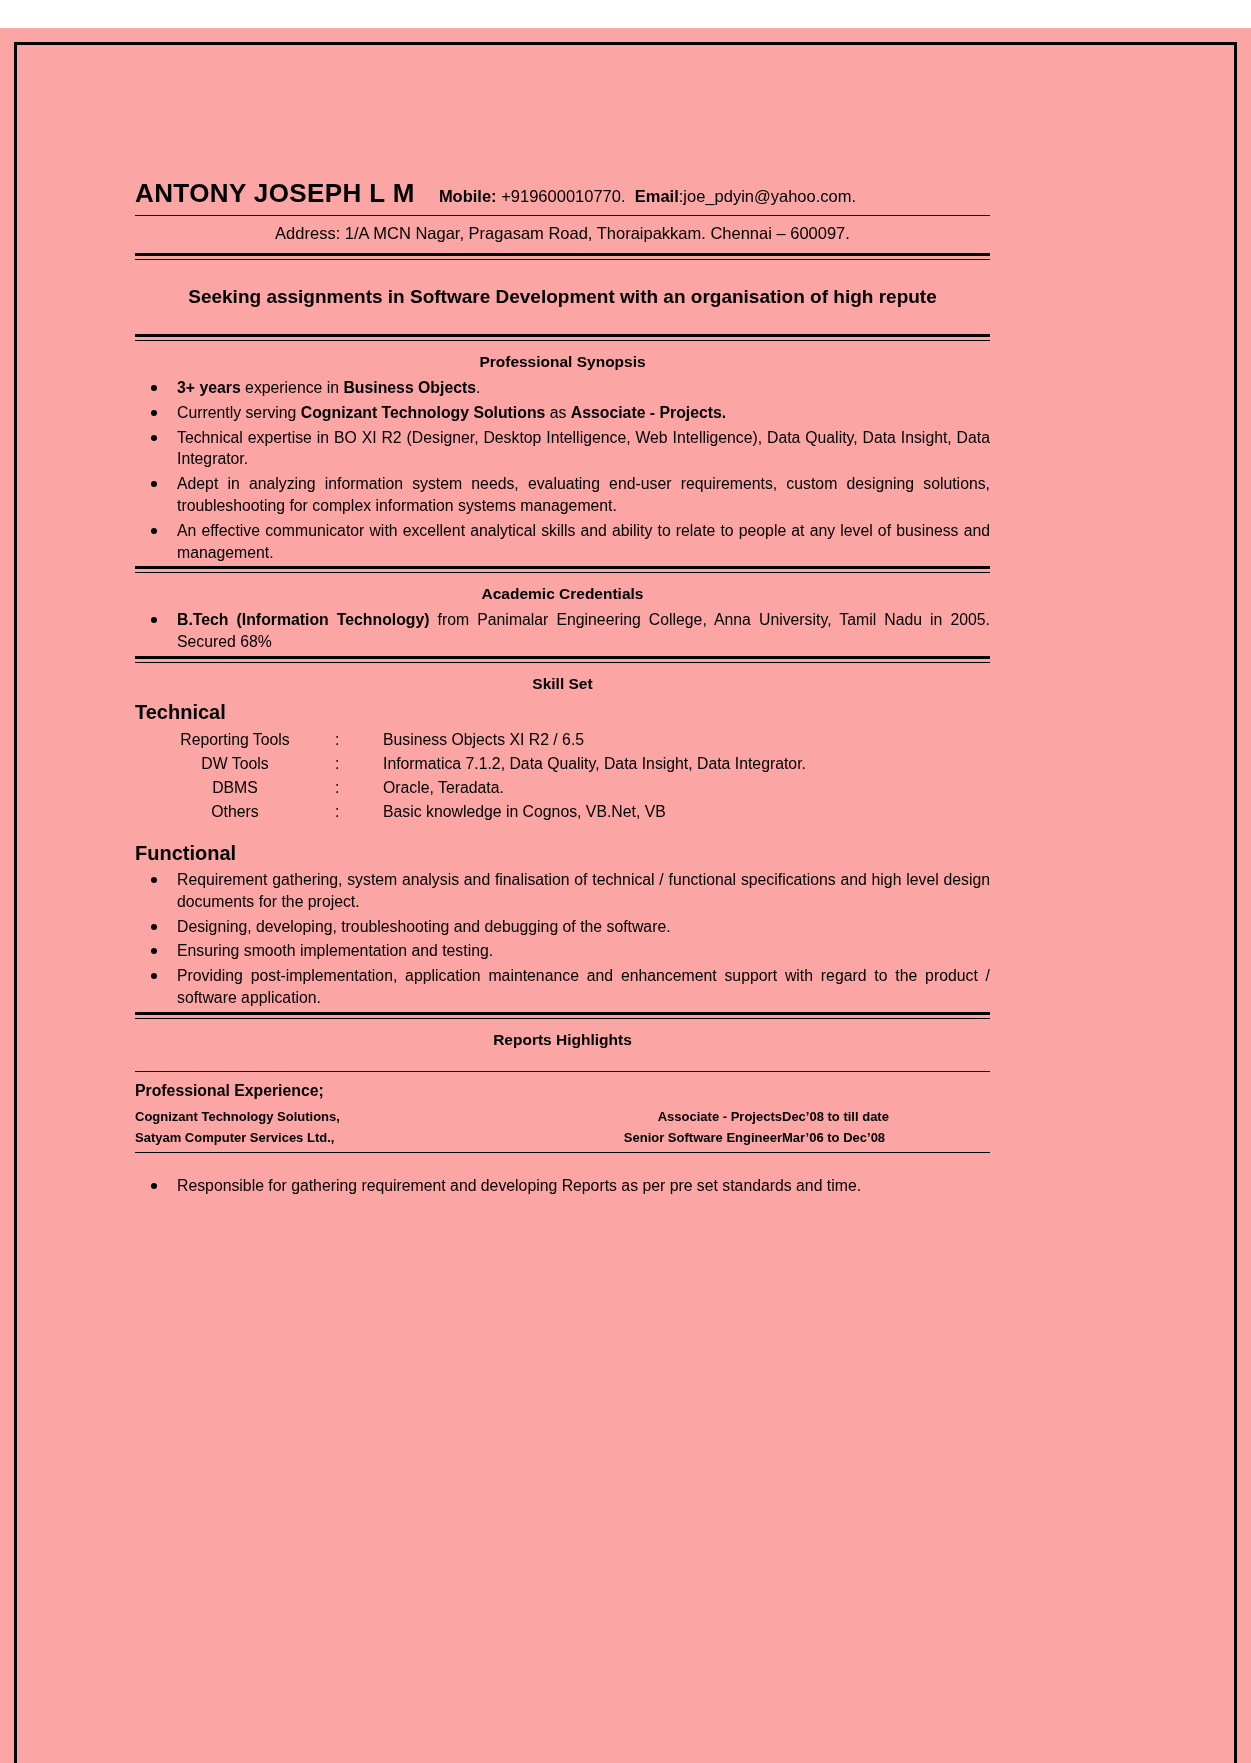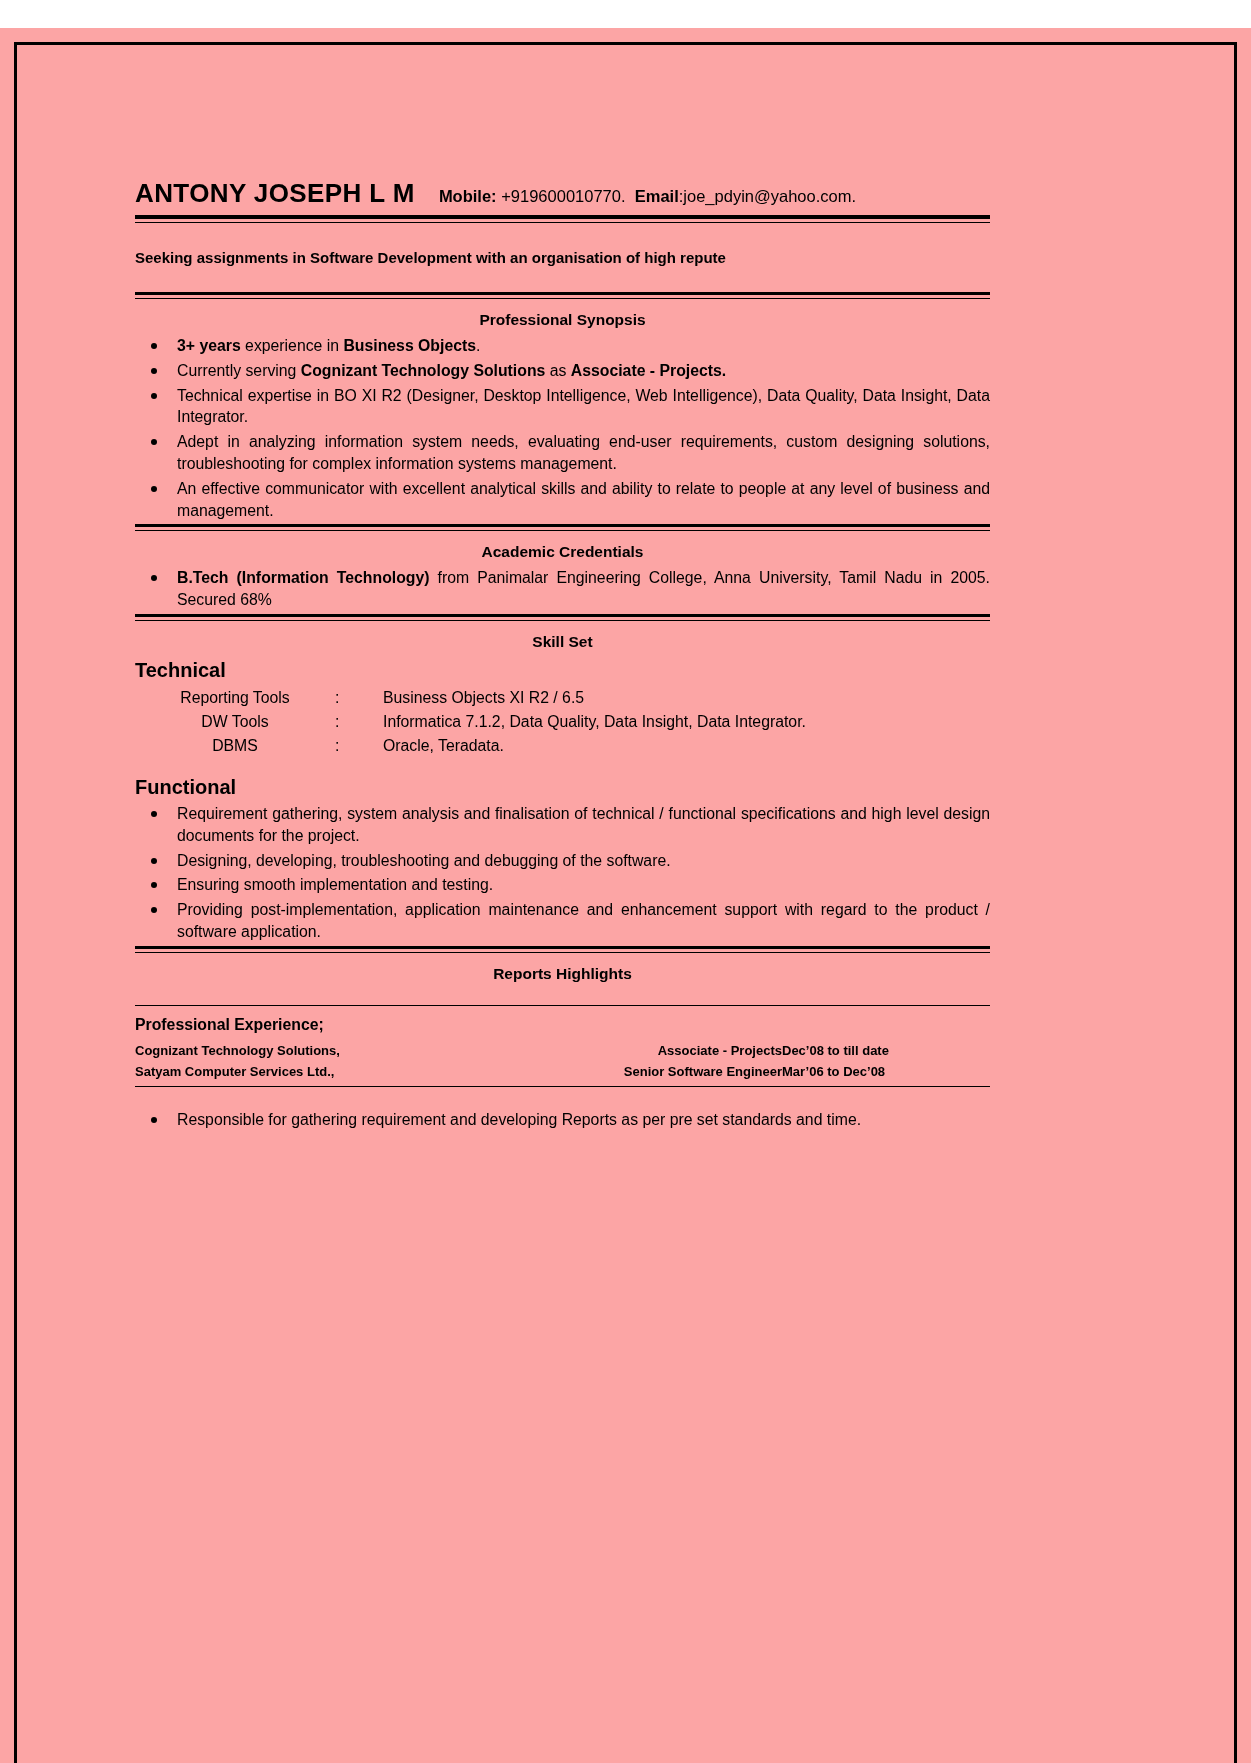--- a/index.html
+++ b/index.html
@@ -64,22 +64,23 @@
   }
   .hr-double {
     border-top: 3px solid #000;
     border-bottom: 1.6px solid #000;
     height: 3px;
     margin: 0;
   }
 
   
   .objective {
-    font-size: 15px;
-    font-weight: bold;
+    font-size: 19px;
+    font-weight: bold;
+    text-align: center;
     padding: 26px 0 26px 0;
   }
 
   
   .section-title {
     text-align: center;
     font-weight: bold;
     font-size: 15.5px;
     padding: 12px 0 6px 0;
   }
@@ -159,20 +160,21 @@
   <div class="page-border"></div>
 
   <div class="sheet">
 
     <div class="name-row">
       <span class="name">ANTONY JOSEPH L M</span>
       <span class="contact"><b>Mobile:</b><span> +919600010770.</span>&nbsp;&nbsp;<b>Email</b><span>:joe_pdyin@yahoo.com.</span></span>
     </div>
     <div class="hr-thin"></div>
 
+    <div class="address">Address: 1/A MCN Nagar, Pragasam Road, Thoraipakkam. Chennai – 600097.</div>
 
     <div class="hr-double"></div>
 
     <div class="objective">Seeking assignments in Software Development with an organisation of high repute</div>
 
     <div class="hr-double"></div>
 
     <div class="section-title">Professional Synopsis</div>
 
     <ul class="bul pad-top-10 pad-bot-20">
@@ -207,20 +209,25 @@
         <tr>
           <td class="sk-label">DW Tools</td>
           <td class="sk-colon">:</td>
           <td>Informatica 7.1.2, Data Quality, Data Insight, Data Integrator.</td>
         </tr>
         <tr>
           <td class="sk-label">DBMS</td>
           <td class="sk-colon">:</td>
           <td>Oracle, Teradata.</td>
         </tr>
+        <tr>
+          <td class="sk-label">Others</td>
+          <td class="sk-colon">:</td>
+          <td>Basic knowledge in Cognos, VB.Net, VB</td>
+        </tr>
       </tbody>
     </table>
 
     <div class="sub-head" style="padding-top:18px;">Functional</div>
 
     <ul class="bul pad-bot-20">
       <li>Requirement gathering, system analysis and finalisation of technical / functional specifications and high level design documents for the project.</li>
       <li>Designing, developing, troubleshooting and debugging of the software.</li>
       <li>Ensuring smooth implementation and testing.</li>
       <li>Providing post-implementation, application maintenance and enhancement support with regard to the product / software application.</li>

